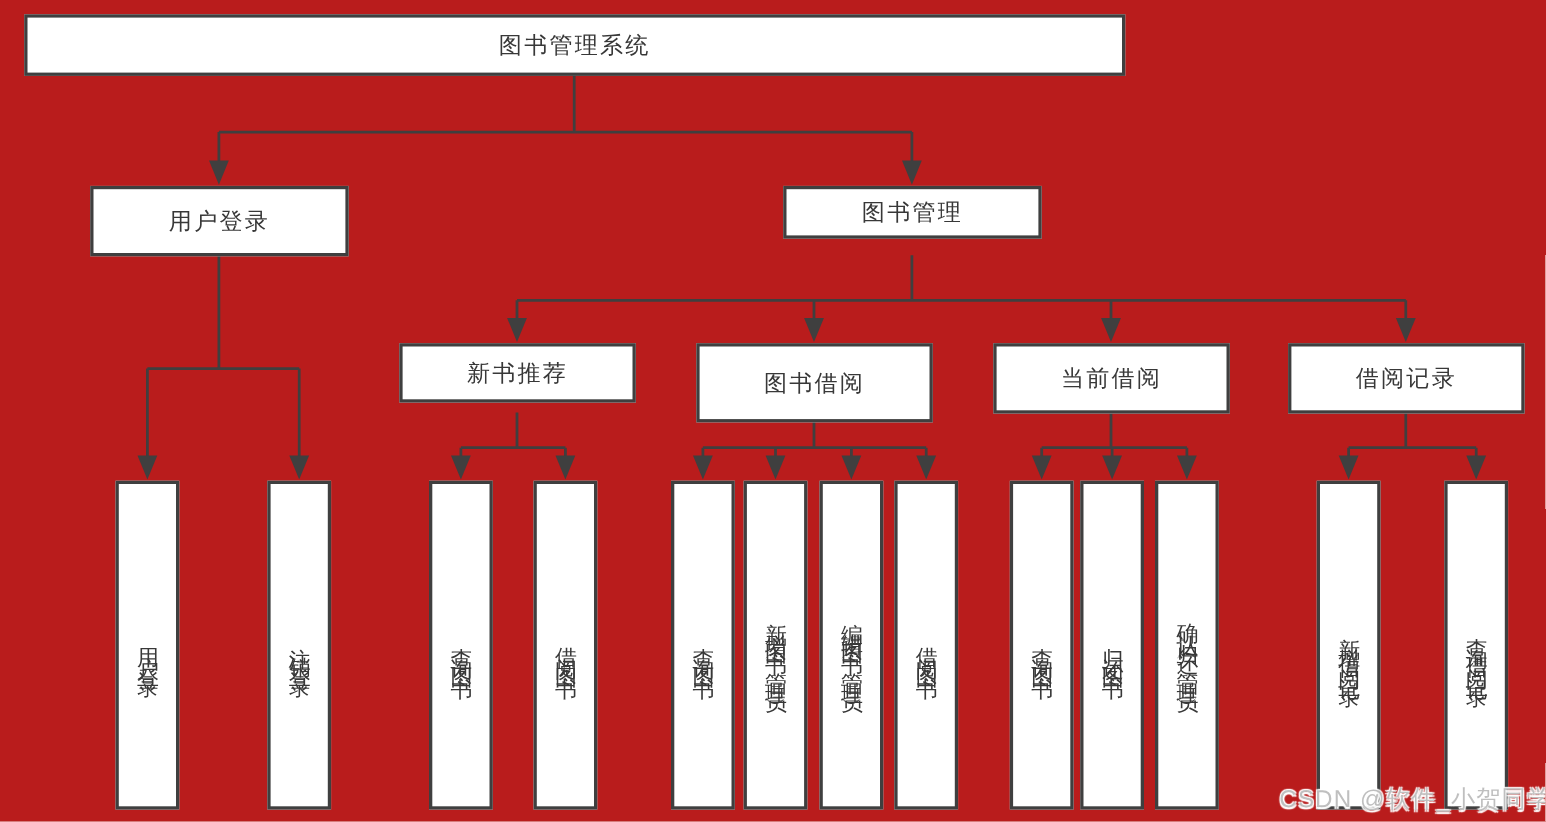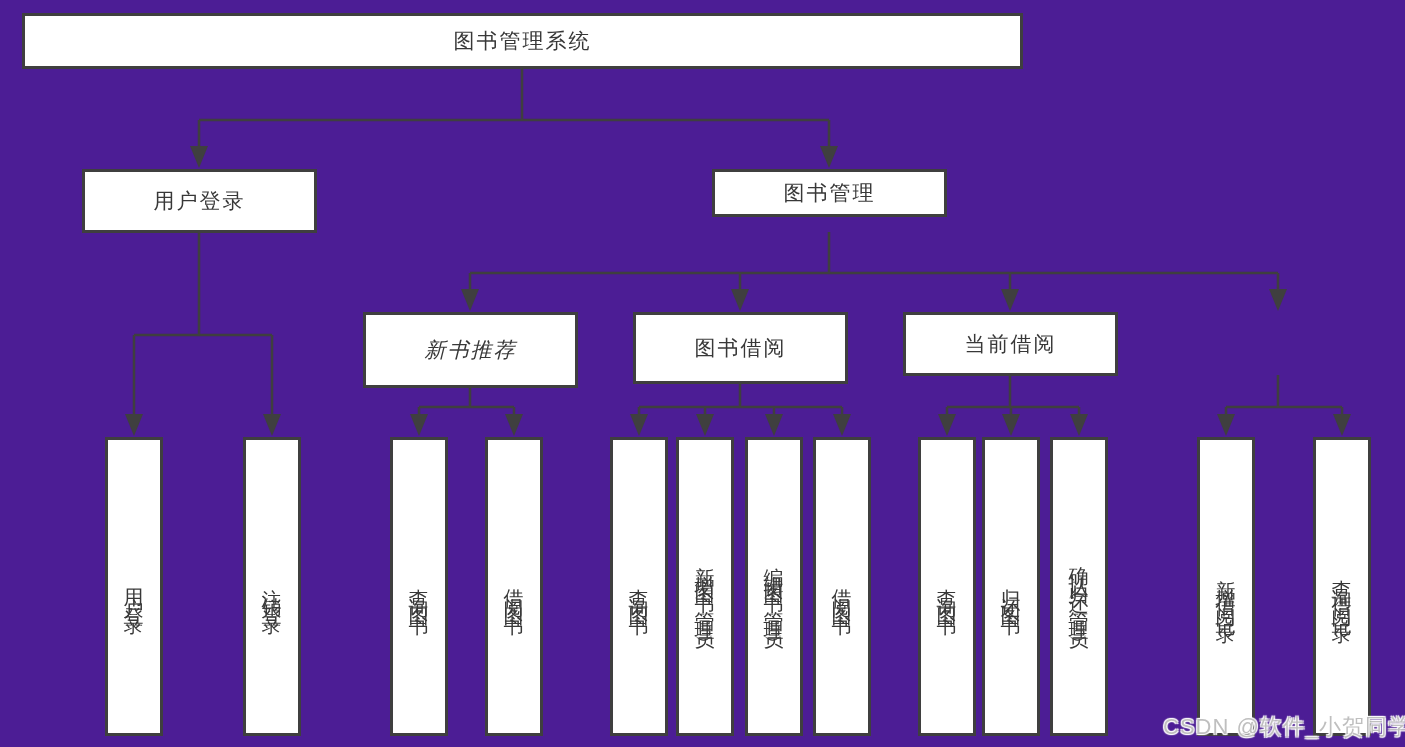--- a/index.html
+++ b/index.html
@@ -1,17 +1,17 @@
 <!DOCTYPE html>
 <html style="--line: #3f3f3f; --text: #383838; --watermark: #bfbfbf;"><head>
 <meta charset="utf-8">
 <style>
   html,body{margin:0;padding:0;background:#fff;}
   .canvas{
-    position:relative;width:1405px;height:747px;background:#4c1d95;overflow:hidden;
+    position:relative;width:1405px;height:747px;background:#b91c1c;overflow:hidden;
     font-family:"Liberation Sans","DejaVu Sans",sans-serif;
     text-align:right;
   }
   .connector{position:absolute;left:0;top:0;width:1405px;height:747px;z-index:1;}
   .connector path{stroke:var(--line,#3f3f3f);stroke-width:2.5;fill:none;}
   .connector polygon{fill:var(--line,#3f3f3f);stroke:none;}
   .hbox{
     position:absolute;box-sizing:border-box;border:3px solid var(--line,#3f3f3f);
     background:#fff;display:flex;align-items:center;justify-content:center;
     font-size:21px;letter-spacing:2px;color:var(--text,#383838);z-index:2;
@@ -92,28 +92,31 @@
     <span>图书管理系统</span>
   </div>
 
   <div class="hbox" style="left:82px;top:169px;width:235px;height:64px;">
     <span>用户登录</span>
   </div>
   <div class="hbox" style="left:712px;top:169px;width:235px;height:48px;">
     <span>图书管理</span>
   </div>
 
-  <div class="hbox" style="left:363px;top:312px;width:215px;height:76px;font-style:italic;">
+  <div class="hbox" style="left:363px;top:312px;width:215px;height:54px;">
     <span>新书推荐</span>
   </div>
   <div class="hbox" style="left:633px;top:312px;width:215px;height:72px;">
     <span>图书借阅</span>
   </div>
   <div class="hbox" style="left:903px;top:312px;width:215px;height:64px;">
     <span>当前借阅</span>
+  </div>
+  <div class="hbox" style="left:1171px;top:312px;width:215px;height:64px;">
+    <span>借阅记录</span>
   </div>
 
   <div class="leaf" style="left:105px;">
     <span>用户登录</span>
   </div>
   <div class="leaf" style="left:243px;">
     <span>注销登录</span>
   </div>
 
   <div class="leaf" style="left:390px;">

